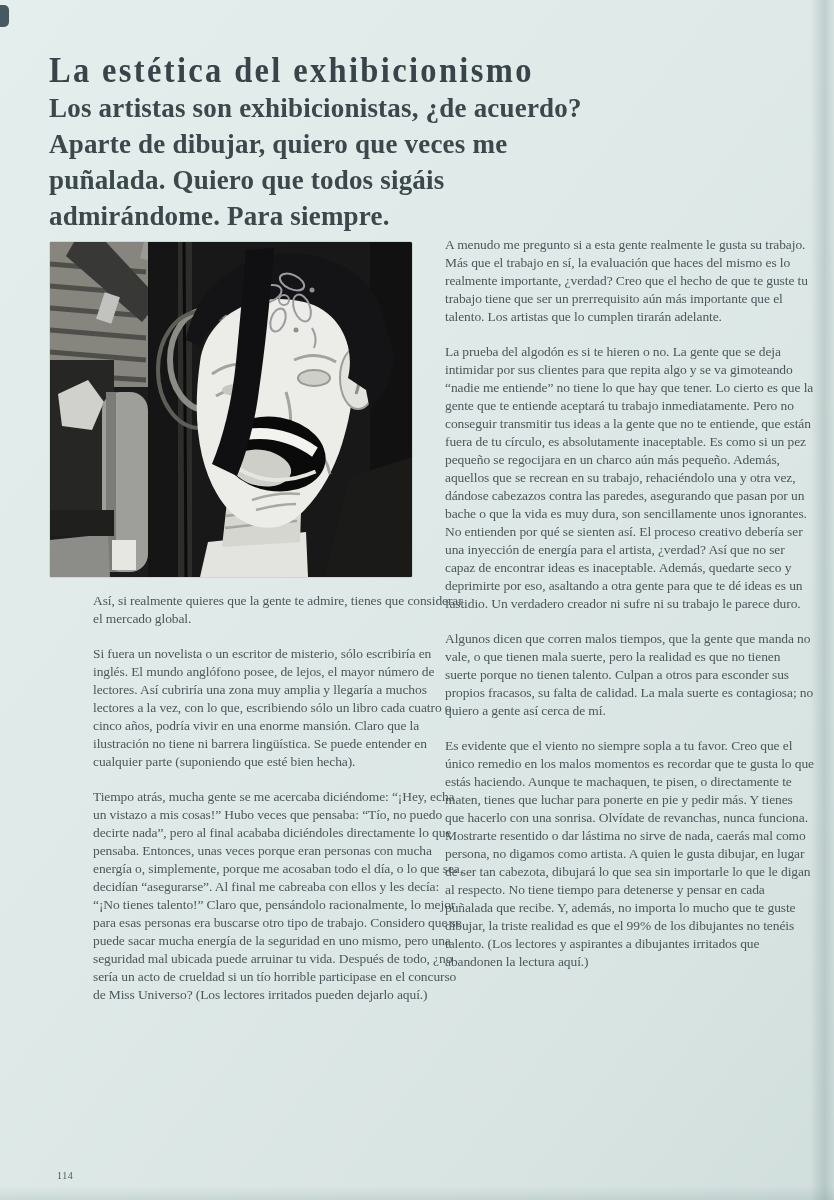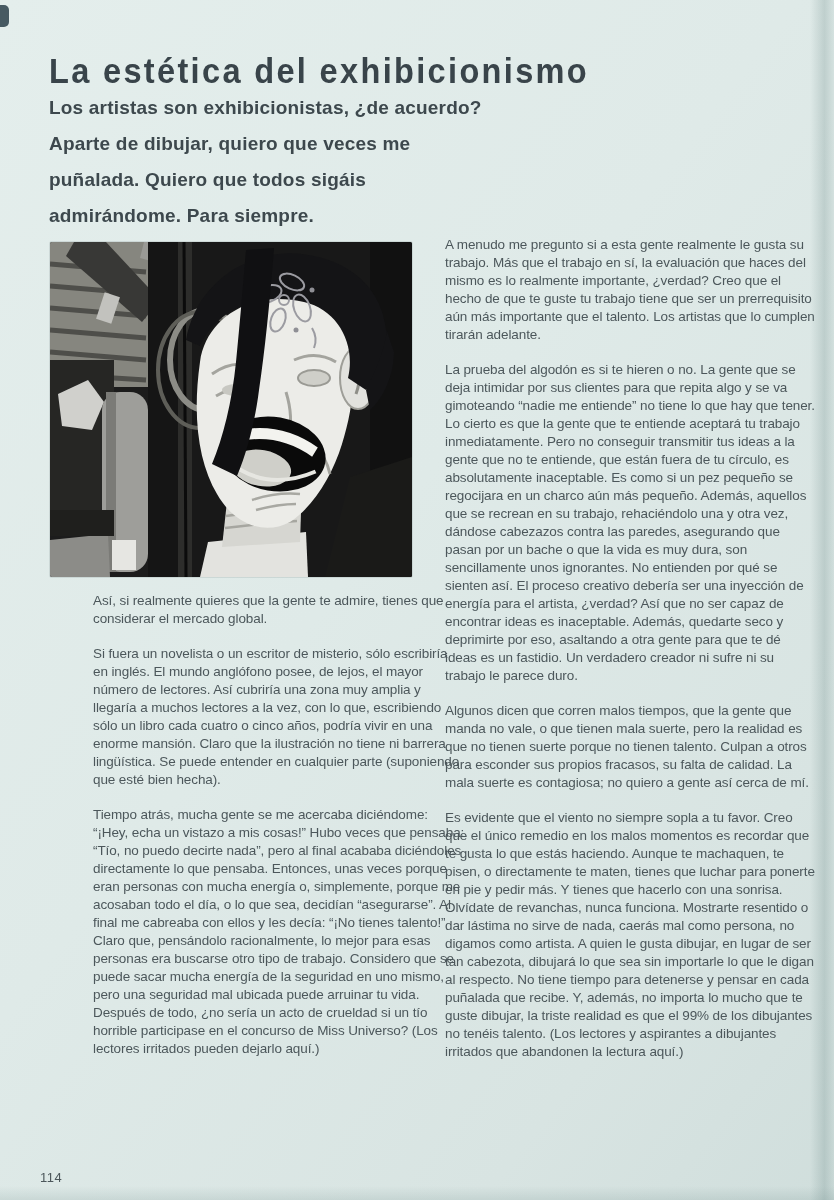--- a/index.html
+++ b/index.html
@@ -2,45 +2,45 @@
 <html lang="es"><head>
 <meta charset="utf-8">
 <style>
   html,body{margin:0;padding:0;background:#c9d6d4;}
   .page{
     position:relative;
     width:834px;height:1200px;
     margin:0 auto;
     background:linear-gradient(128deg,#e4eeec 0%,#dfeae8 45%,#d8e4e2 80%,#d0dedc 100%);
     overflow:hidden;
-    font-family:Liberation Sans, sans-serif;
+    font-family:Liberation Serif, serif;
   }
   .edge-right{position:absolute;right:0;top:0;width:24px;height:100%;
     background:linear-gradient(to right,rgba(110,140,138,0) 0%,rgba(110,140,138,0.28) 60%,rgba(150,175,172,0.12) 100%);}
   .edge-bottom{position:absolute;left:0;bottom:0;width:100%;height:14px;
     background:linear-gradient(to bottom,rgba(110,140,138,0),rgba(110,140,138,0.18));}
   .corner-mark{position:absolute;left:0;top:5px;width:9px;height:22px;
     background:#2c3f4a;border-radius:0 5px 5px 0;opacity:.85;}
   .title{
     position:absolute;left:49px;top:28px;
     font-size:35px;font-weight:bold;color:#39444a;
     letter-spacing:2.5px;white-space:nowrap;
     transform:scaleX(0.93);transform-origin:left top;
   }
   .intro{position:absolute;left:49px;top:90px;
-    font-size:19px;font-weight:bold;color:#3d484d;line-height:36px;letter-spacing:.2px;}
+    font-size:27px;font-weight:bold;color:#3d484d;line-height:36px;letter-spacing:.2px;}
   .photo{position:absolute;left:50px;top:242px;width:362px;height:335px;
     border-radius:2px;overflow:hidden;box-shadow:0 0 0 1px rgba(90,110,108,.15);}
   .photo svg{display:block;}
   .col{position:absolute;font-size:13.5px;line-height:18px;color:#4c575b;
     letter-spacing:-0.1px;text-align:left;}
   .col p{margin:0 0 17px 0;}
   .col-left{left:49px;top:592px;width:372px;margin-left:44px;}
   .col-right{left:445px;top:236px;width:370px;}
-  .pagenum{position:absolute;left:40px;top:1170px;font-size:13px;color:#4c575b;letter-spacing:.5px;}
+  .pagenum{position:absolute;left:57px;top:1170px;font-size:10px;color:#4c575b;letter-spacing:.5px;}
 </style>
 </head>
 <body>
 
 <div class="page">
 
   <div class="corner-mark"></div>
 
   <h1 class="title">La estética del exhibicionismo</h1>
 

